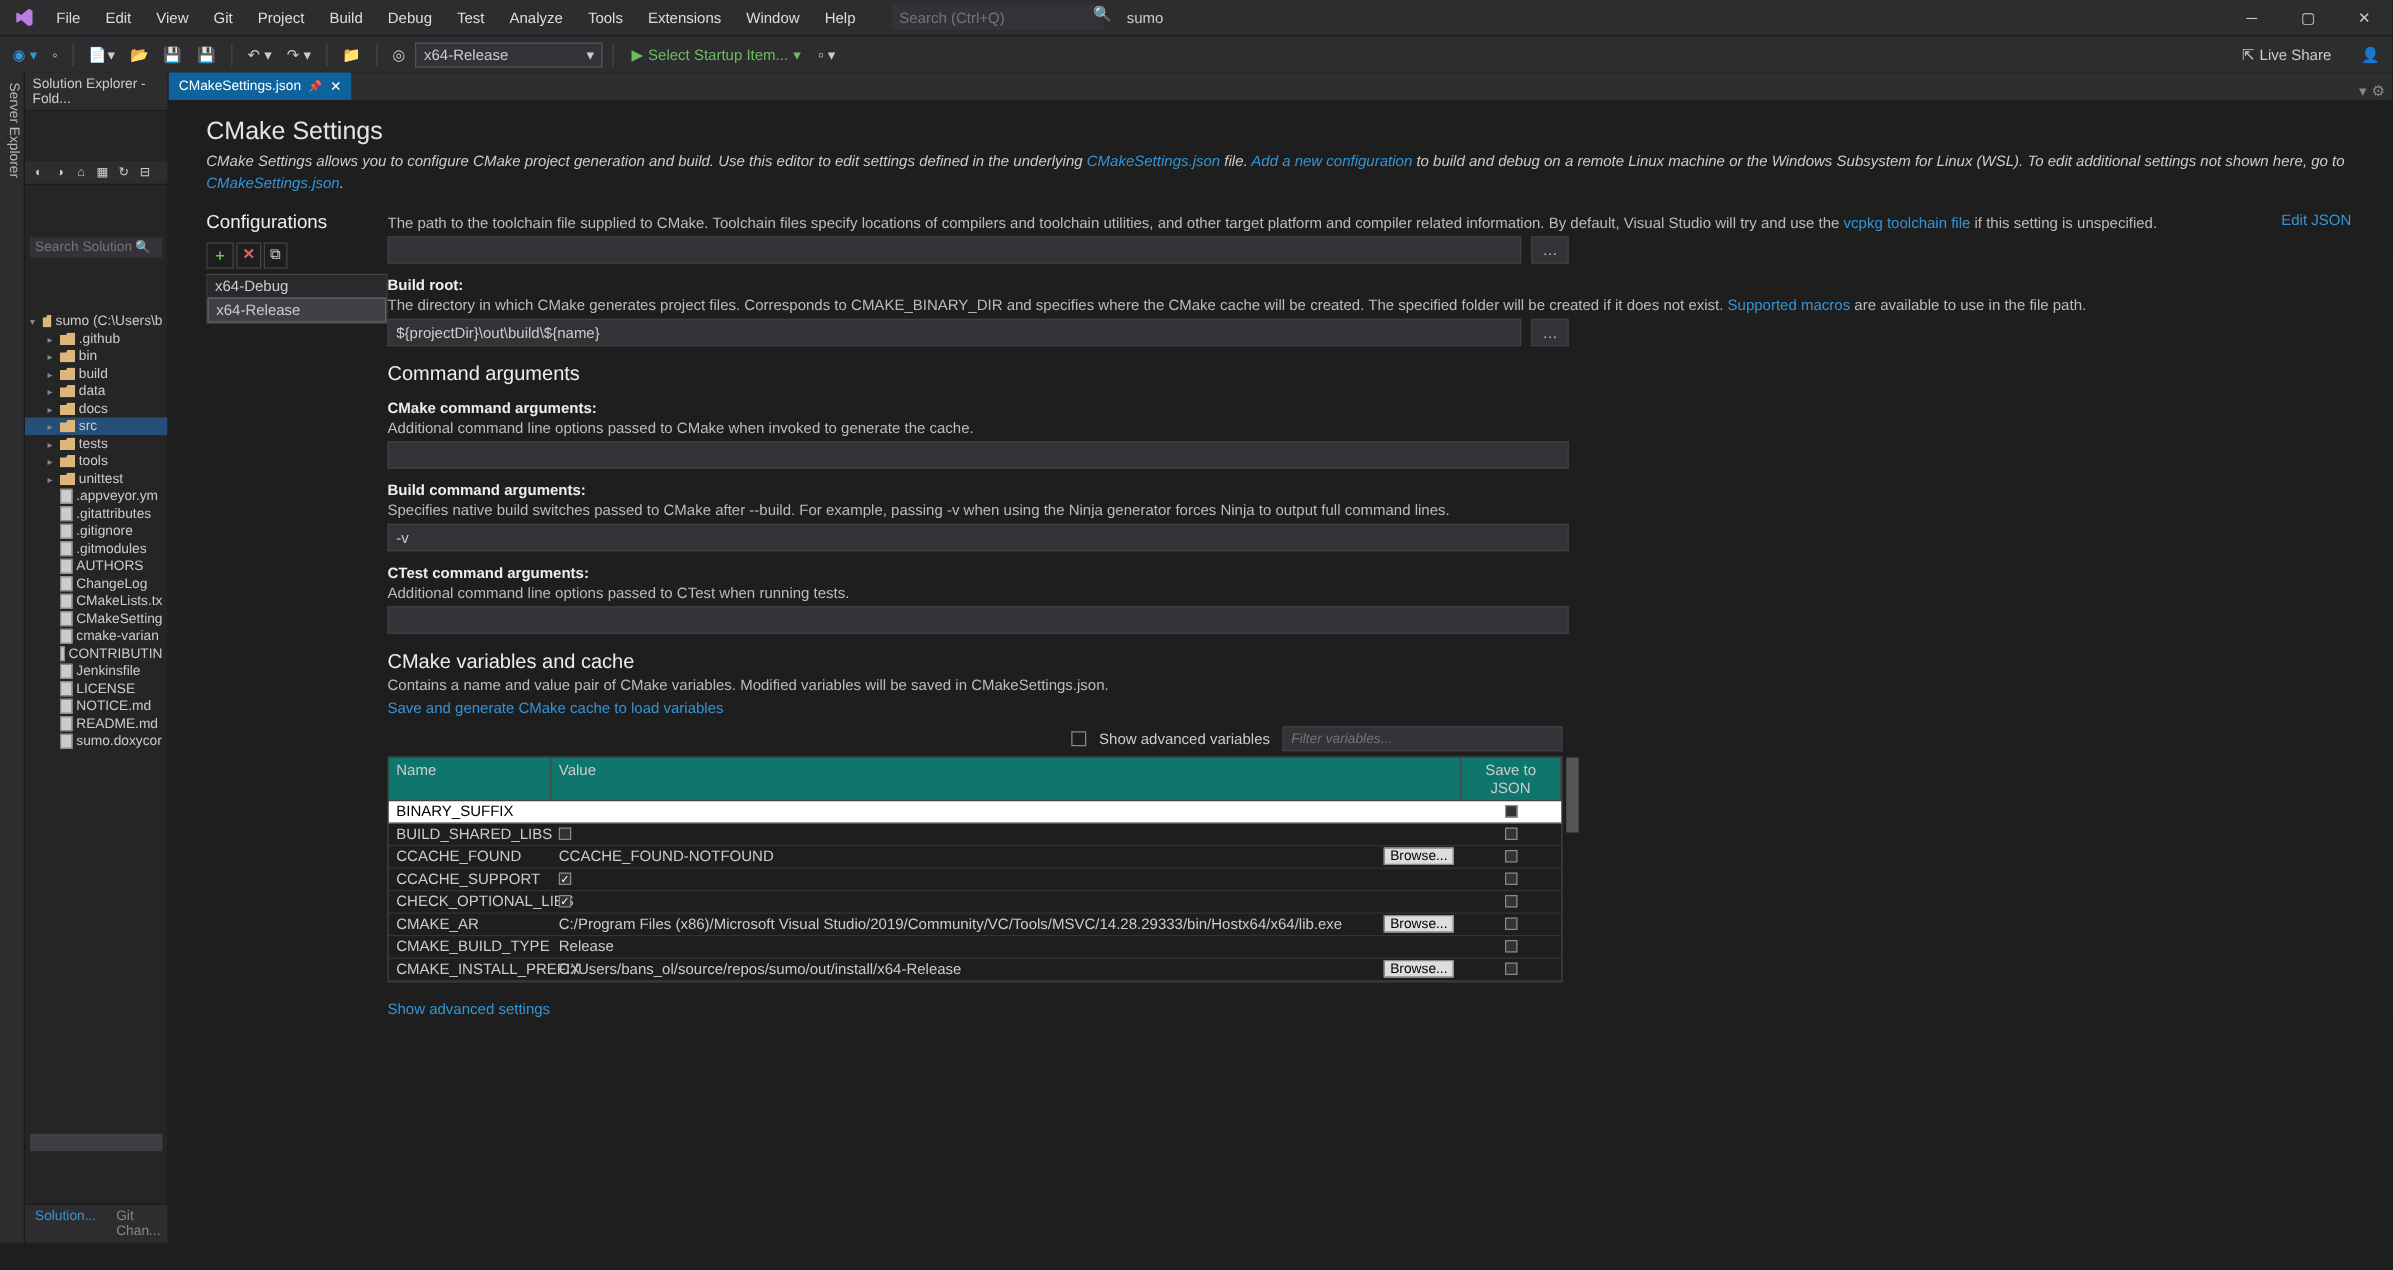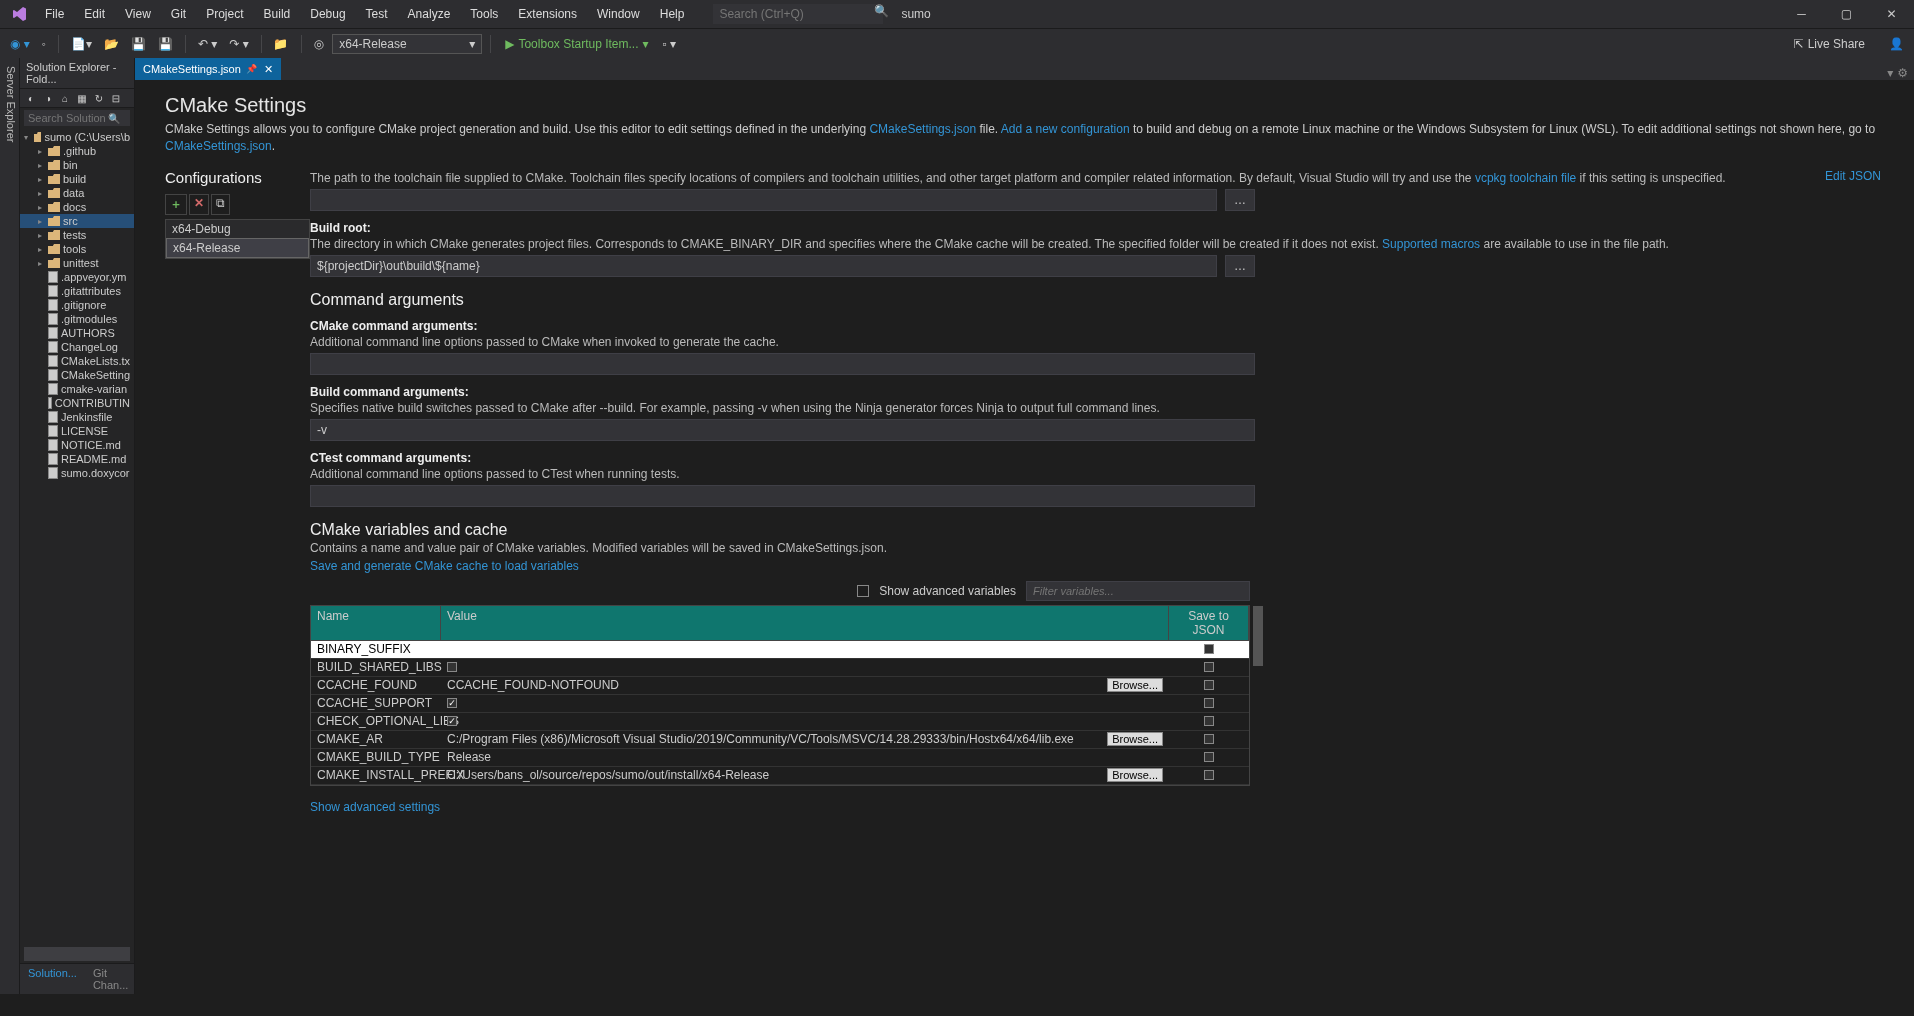--- a/index.html
+++ b/index.html
@@ -25,21 +25,21 @@
 .liveshare { margin-left:auto; display:flex; align-items:center; gap:4px; color:#ccc; padding:2px 6px;}
 
 
 .main { display:flex; height: calc(100% - 28px - 30px - 22px); }
 
 
 .leftrail { width:20px; background:#2d2d30; border-right:1px solid #1b1b1c; writing-mode:vertical-rl; text-orientation:mixed; padding-top:4px; font-size:11px; color:#bbb;}
 .leftrail span { padding:4px 2px; display:block;}
 
 
-.explorer { width:115px; background:#252526; border-right:1px solid #1b1b1c; display:flex; flex-direction:column; }
+.explorer { width:115px; background:#252526; border-right:1px solid #1b1b1c; display:flex; flex-direction:column;gap:40px; }
 .explorer-head { background:#2d2d30; padding:3px 6px; font-size:11px; border-bottom:1px solid #1b1b1c;}
 .explorer-tools { background:#2d2d30; padding:2px 4px; display:flex; gap:3px; border-bottom:1px solid #1b1b1c;}
 .explorer-tools span { width:14px; height:14px; display:flex; align-items:center; justify-content:center; font-size:10px; color:#ccc;}
 .explorer-search { background:#333337; margin:2px 4px; padding:2px 4px; display:flex; align-items:center;}
 .explorer-search input { background:transparent; border:none; color:#999; width:80px; font-size:11px; outline:none;}
 .tree { flex:1; overflow:hidden; padding:2px 0; font-size:11px; }
 .tree-row { display:flex; align-items:center; padding:0 4px; height:14px; white-space:nowrap; overflow:hidden; }
 .tree-row.src-selected { background:#264f78; }
 .tw { display:inline-flex; align-items:center; }
 .tw.exp::before { content:"▸"; font-size:8px; color:#888; width:10px; display:inline-block;}
@@ -57,21 +57,21 @@
 .editor { flex:1; display:flex; flex-direction:column; background:#1e1e1e; min-width:0;}
 .tabbar { height:22px; background:#2d2d30; display:flex; align-items:flex-end;}
 .tab { background:#0e639c; color:#fff; padding:3px 8px; display:flex; align-items:center; gap:6px; font-size:11px; height:22px;}
 .tab .pin{font-size:9px;}
 .tab .close{font-size:11px;}
 .tabbar-right{margin-left:auto; display:flex; gap:4px; padding-right:6px; color:#888;}
 
 .cmake { flex:1; overflow:auto; padding: 14px 0 14px 30px; position:relative;}
 .cmake-body { width: 1728px; overflow:hidden; }
 h1 { font-size:20px; font-weight:400; color:#e5e5e5; margin-bottom:4px; }
-.desc { color:#ccc; font-size:12px; line-height:1.4; }
+.desc { color:#ccc; font-size:12px; line-height:1.4;font-style:italic; }
 .link { color:#3395d6; }
 
 .cmake-layout { display:flex; margin-top:14px; }
 .config-col { width:145px; }
 .config-head { font-size:15px; color:#eee; margin-bottom:8px;}
 .config-tools { display:flex; gap:2px; margin-bottom:4px;}
 .config-tools .add{color:#6fbb5f; font-weight:bold; padding:1px 4px; border:1px solid #444;}
 .config-tools .del{color:#d16969; font-weight:bold; padding:1px 4px; border:1px solid #444;}
 .config-tools .dup{ padding:1px 4px; border:1px solid #444; color:#ccc;}
 .config-list { border:1px solid #444;}
@@ -167,21 +167,21 @@
   <span class="tb-btn" style="color:#dcb67a">📁</span>
   <span class="tb-sep"></span>
   <span class="tb-btn">◎</span>
   <div class="config-select">
     <span>x64-Release</span>
       <span>▾</span>
   </div>
   <span class="tb-sep"></span>
   <span class="startup-btn">
     <span>▶</span>
-    <span>Toolbox Startup Item...</span>
+    <span>Select Startup Item...</span>
     <span>▾</span>
   </span>
   <span class="tb-btn">▫ ▾</span>
   <div class="liveshare">
     <span>⇱</span>
     <span>Live Share</span>
   </div>
   <span class="tb-btn" style="margin-left:10px">👤</span>
 </div>
 

